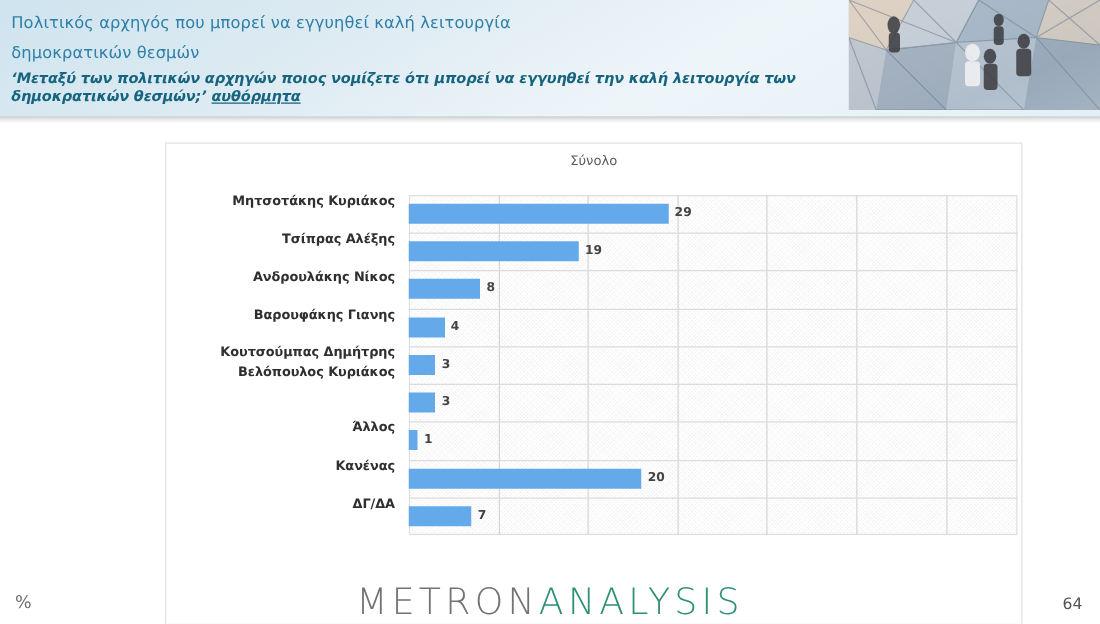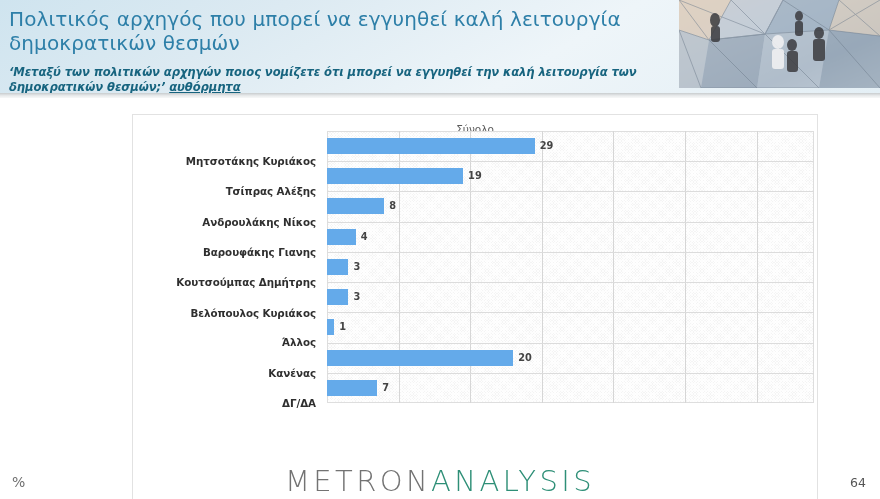--- a/index.html
+++ b/index.html
@@ -24,28 +24,28 @@
     height: 93px;
     background: linear-gradient(150deg, #cfe4ef 0%, #dceaf2 28%, #eef5f9 62%, #e4eff5 100%);
   }
   .header-text {
     position: absolute;
     left: 9px;
     top: 7px;
     width: 660px;
   }
   .title-line {
-    font-size: 20px;
+    font-size: 13px;
     line-height: 24px;
     color: #2d7fa8;
     letter-spacing: 0.1px;
     white-space: nowrap;
   }
   .subtitle {
-    margin-top: 10px;
+    margin-top: 0;
     font-size: 11.6px;
     line-height: 15px;
     font-weight: bold;
     font-style: italic;
     color: #17647f;
     letter-spacing: -0.1px;
   }
   .subtitle .link {
     text-decoration: underline;
   }
@@ -121,21 +121,21 @@
     font-weight: bold;
     color: #2f2f2f;
     white-space: nowrap;
     letter-spacing: -0.05px;
   }
 
   
   .plot {
     position: absolute;
     left: 194px;
-    top: 16px;
+    top: 41px;
     width: 487px;
     height: 272px;
     background-color: #f4f4f4;
     background-image:
       repeating-linear-gradient(45deg,
         rgba(255,255,255,0.85) 0px, rgba(255,255,255,0.85) 1px,
         rgba(0,0,0,0) 1px, rgba(0,0,0,0) 2px),
       repeating-linear-gradient(-45deg,
         rgba(255,255,255,0.85) 0px, rgba(255,255,255,0.85) 1px,
         rgba(0,0,0,0) 1px, rgba(0,0,0,0) 2px);
@@ -279,21 +279,21 @@
 <div class="chart-panel">
 
   <div class="chart-title">Σύνολο</div>
 
   <div class="cat-labels">
       <div class="cat-label" style="top: 8.11111px;">Μητσοτάκης Κυριάκος</div>
       <div class="cat-label" style="top: 38.3333px;">Τσίπρας Αλέξης</div>
       <div class="cat-label" style="top: 68.5556px;">Ανδρουλάκης Νίκος</div>
       <div class="cat-label" style="top: 98.7778px;">Βαρουφάκης Γιανης</div>
       <div class="cat-label" style="top: 129px;">Κουτσούμπας Δημήτρης</div>
-      <div class="cat-label" style="top: 160px;">Βελόπουλος Κυριάκος</div>
+      <div class="cat-label" style="top: 145px;">Βελόπουλος Κυριάκος</div>
       <div class="cat-label" style="top: 189.444px;">Άλλος</div>
       <div class="cat-label" style="top: 219.667px;">Κανένας</div>
       <div class="cat-label" style="top: 249.889px;">ΔΓ/ΔΑ</div>
     </div>
 
   <div class="plot">
       <div class="vgrid" style="left: 71.6176px;"></div>
       <div class="vgrid" style="left: 143.235px;"></div>
       <div class="vgrid" style="left: 214.853px;"></div>
       <div class="vgrid" style="left: 286.471px;"></div>

